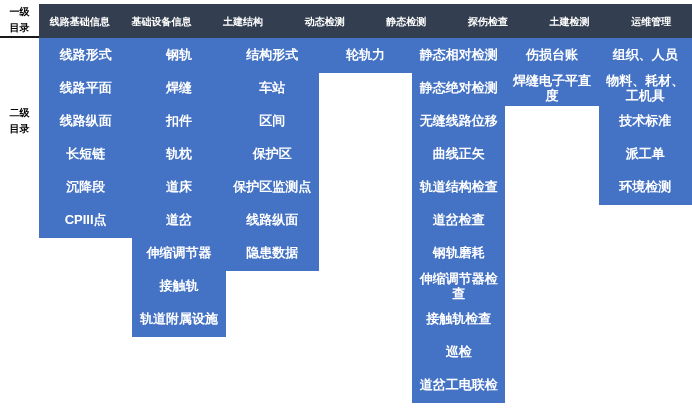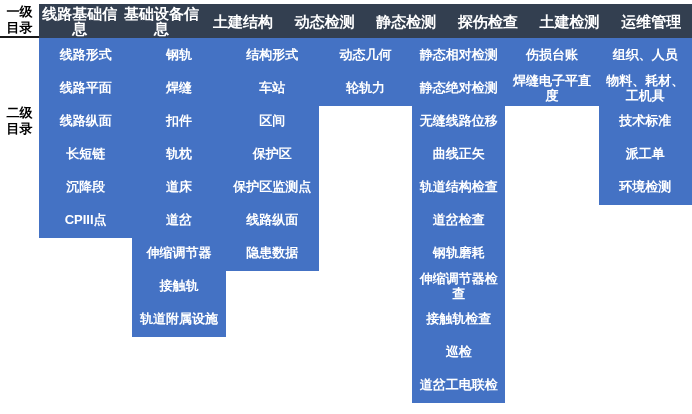--- a/index.html
+++ b/index.html
@@ -19,38 +19,38 @@
     position:relative;
     width:692px;height:414px;
     background:var(--page-bg);
     overflow:hidden;
   }
   
   .row-label{
     position:absolute;left:0;width:39px;
     display:flex;align-items:center;justify-content:center;
     text-align:center;
-    font-size:13px;font-weight:700;color:var(--label-text);
+    font-size:10px;font-weight:700;color:var(--label-text);
     line-height:16px;white-space:pre-line;
     box-sizing:border-box;
   }
   .row-label.lv1{top:4px;height:34px;border-bottom:2px solid var(--underline);}
   .row-label.lv2{top:104px;height:34px;}
   
   .header-row{
     position:absolute;left:39px;right:0;top:4px;height:34px;
     display:flex;
     background:var(--header-bg);
   }
   .hcell{
     flex:1 1 0;min-width:0;
     display:flex;align-items:center;justify-content:center;
     text-align:center;
     color:var(--cell-text);
-    font-size:15px;font-weight:700;line-height:15px;
+    font-size:10px;font-weight:700;line-height:15px;
     padding:0 3px;box-sizing:border-box;
     word-break:break-all;line-break:anywhere;
   }
   
   .body-row{
     position:absolute;left:39px;right:0;top:38px;
     display:flex;align-items:flex-start;
   }
   .col{
     flex:1 1 0;min-width:0;
@@ -110,21 +110,20 @@
       <div class="col">
         <div class="cell">结构形式</div>
         <div class="cell">车站</div>
         <div class="cell">区间</div>
         <div class="cell">保护区</div>
         <div class="cell">保护区监测点</div>
         <div class="cell">线路纵面</div>
         <div class="cell">隐患数据</div>
       </div>
       <div class="col">
-        <div class="cell">动态几何</div>
         <div class="cell">轮轨力</div>
       </div>
       <div class="col">
         <div class="cell">静态相对检测</div>
         <div class="cell">静态绝对检测</div>
         <div class="cell">无缝线路位移</div>
         <div class="cell">曲线正矢</div>
         <div class="cell">轨道结构检查</div>
         <div class="cell">道岔检查</div>
         <div class="cell">钢轨磨耗</div>

